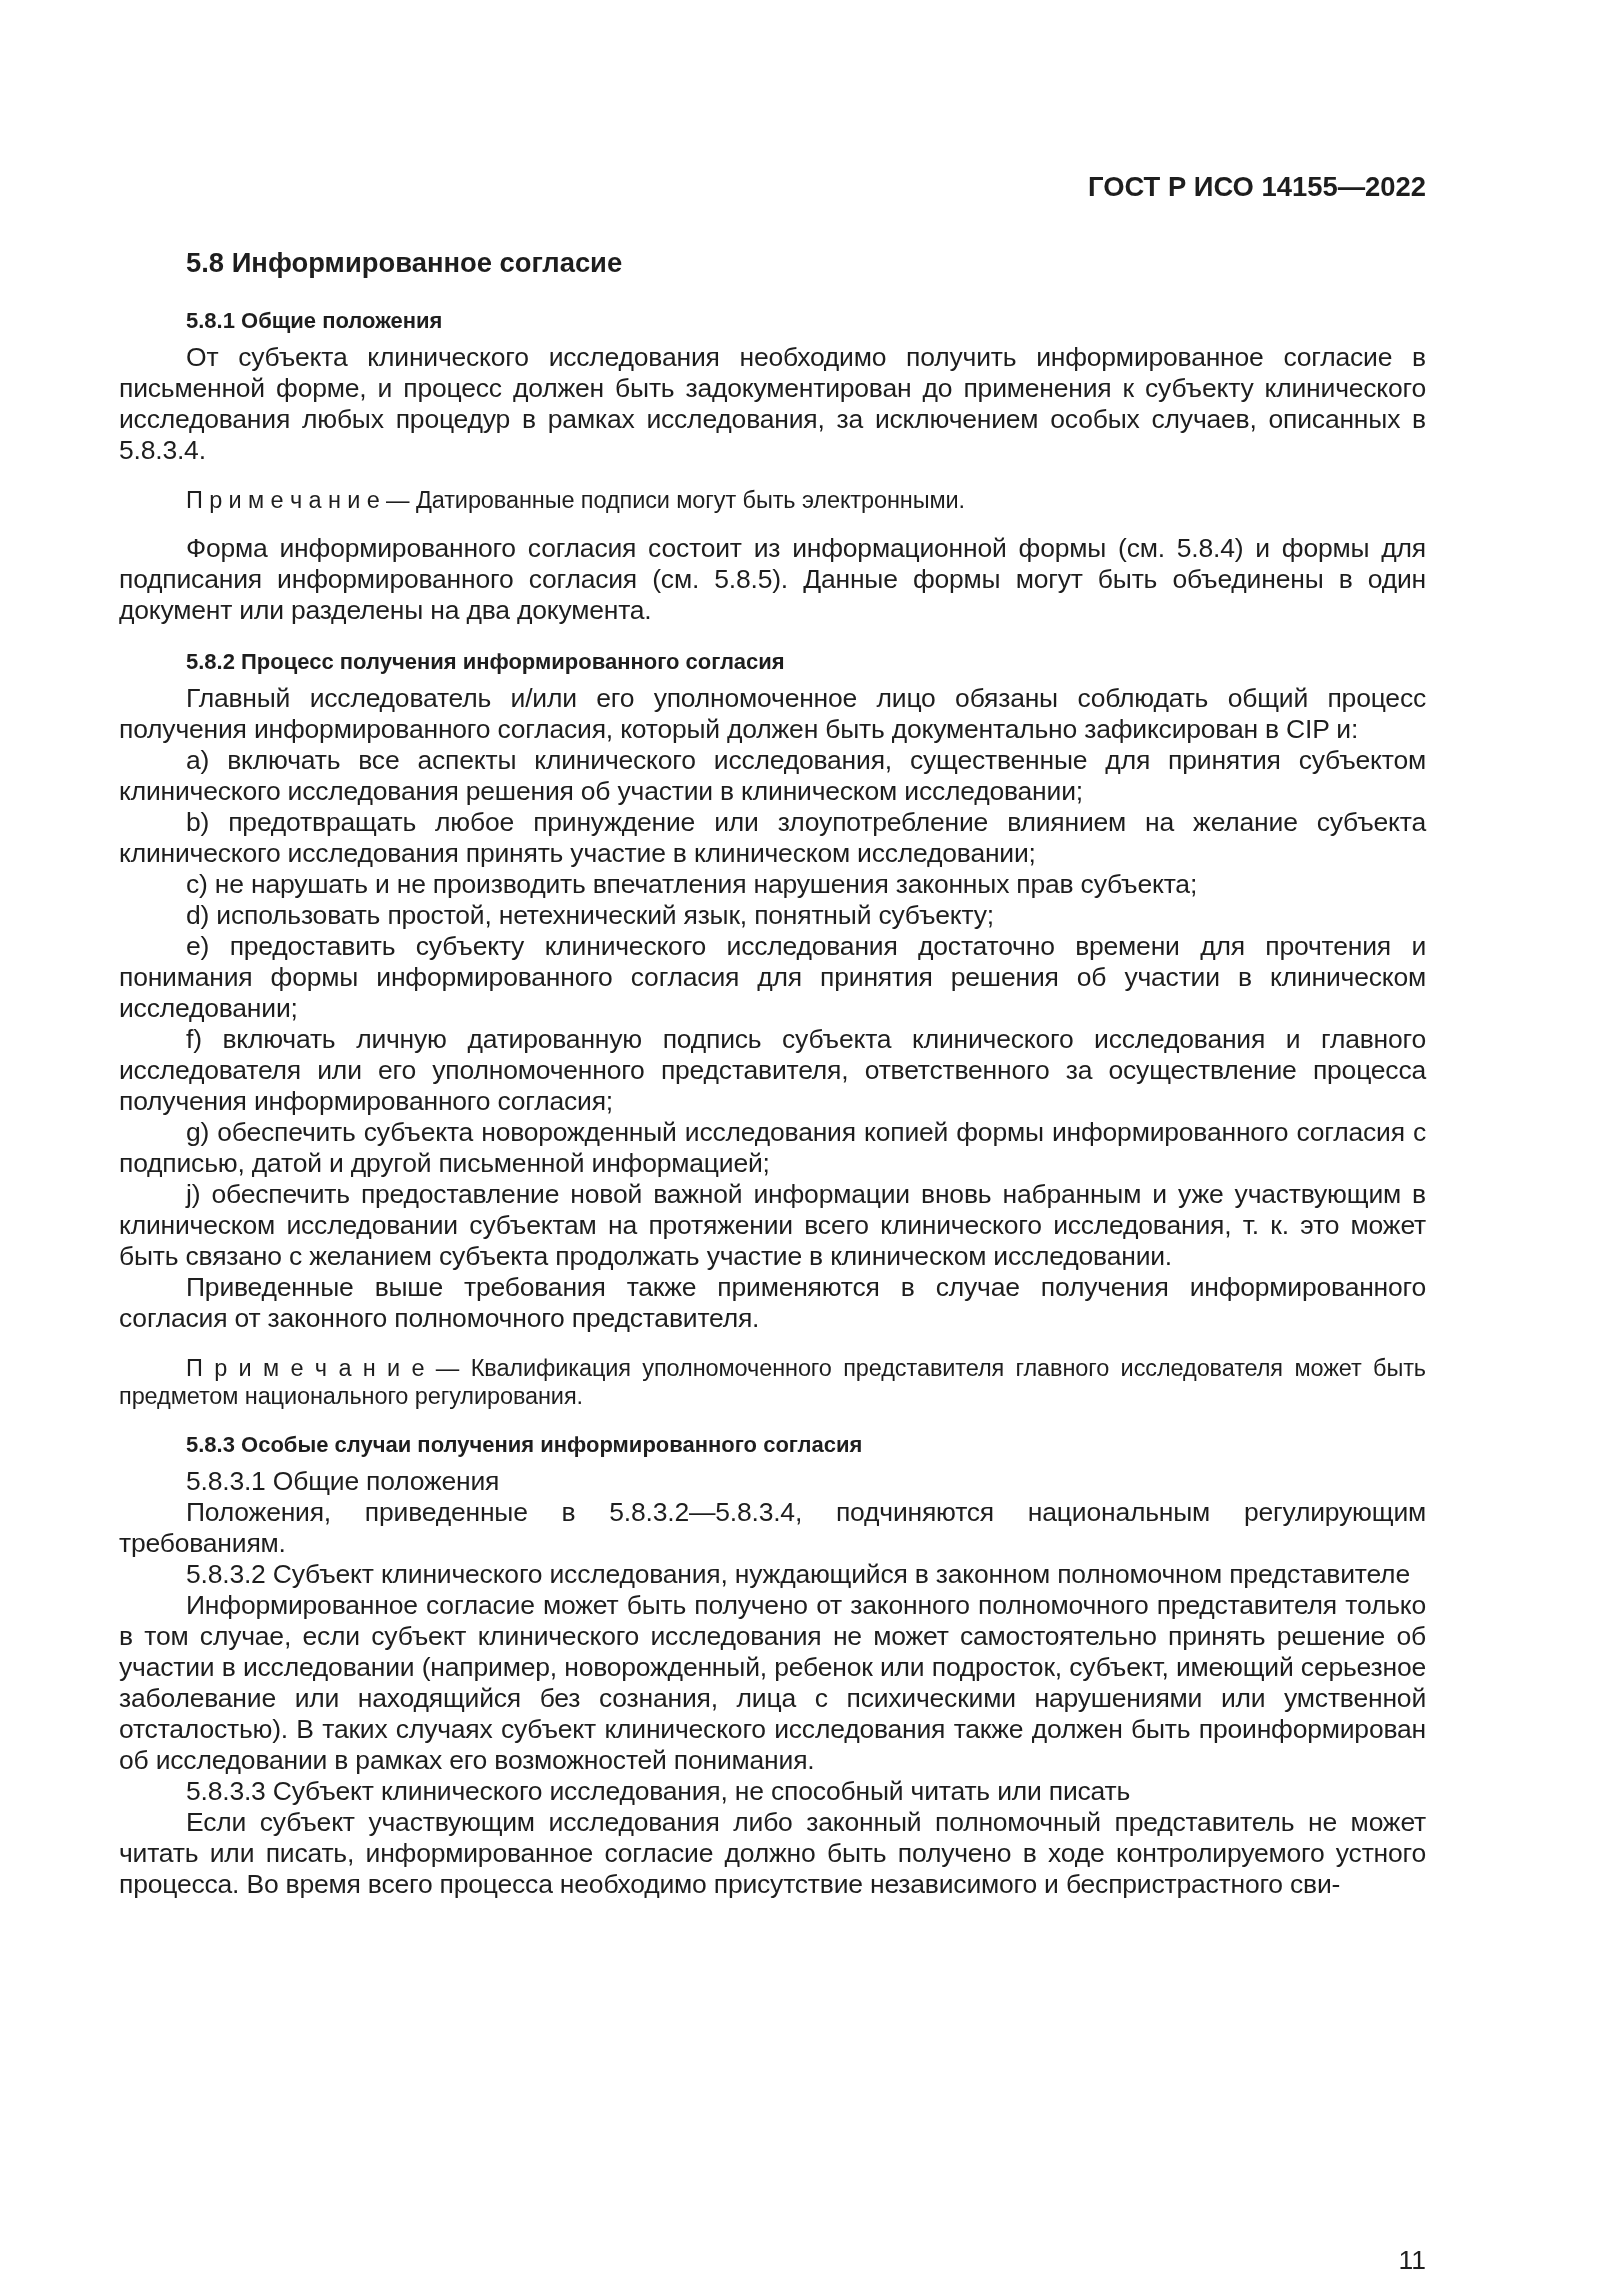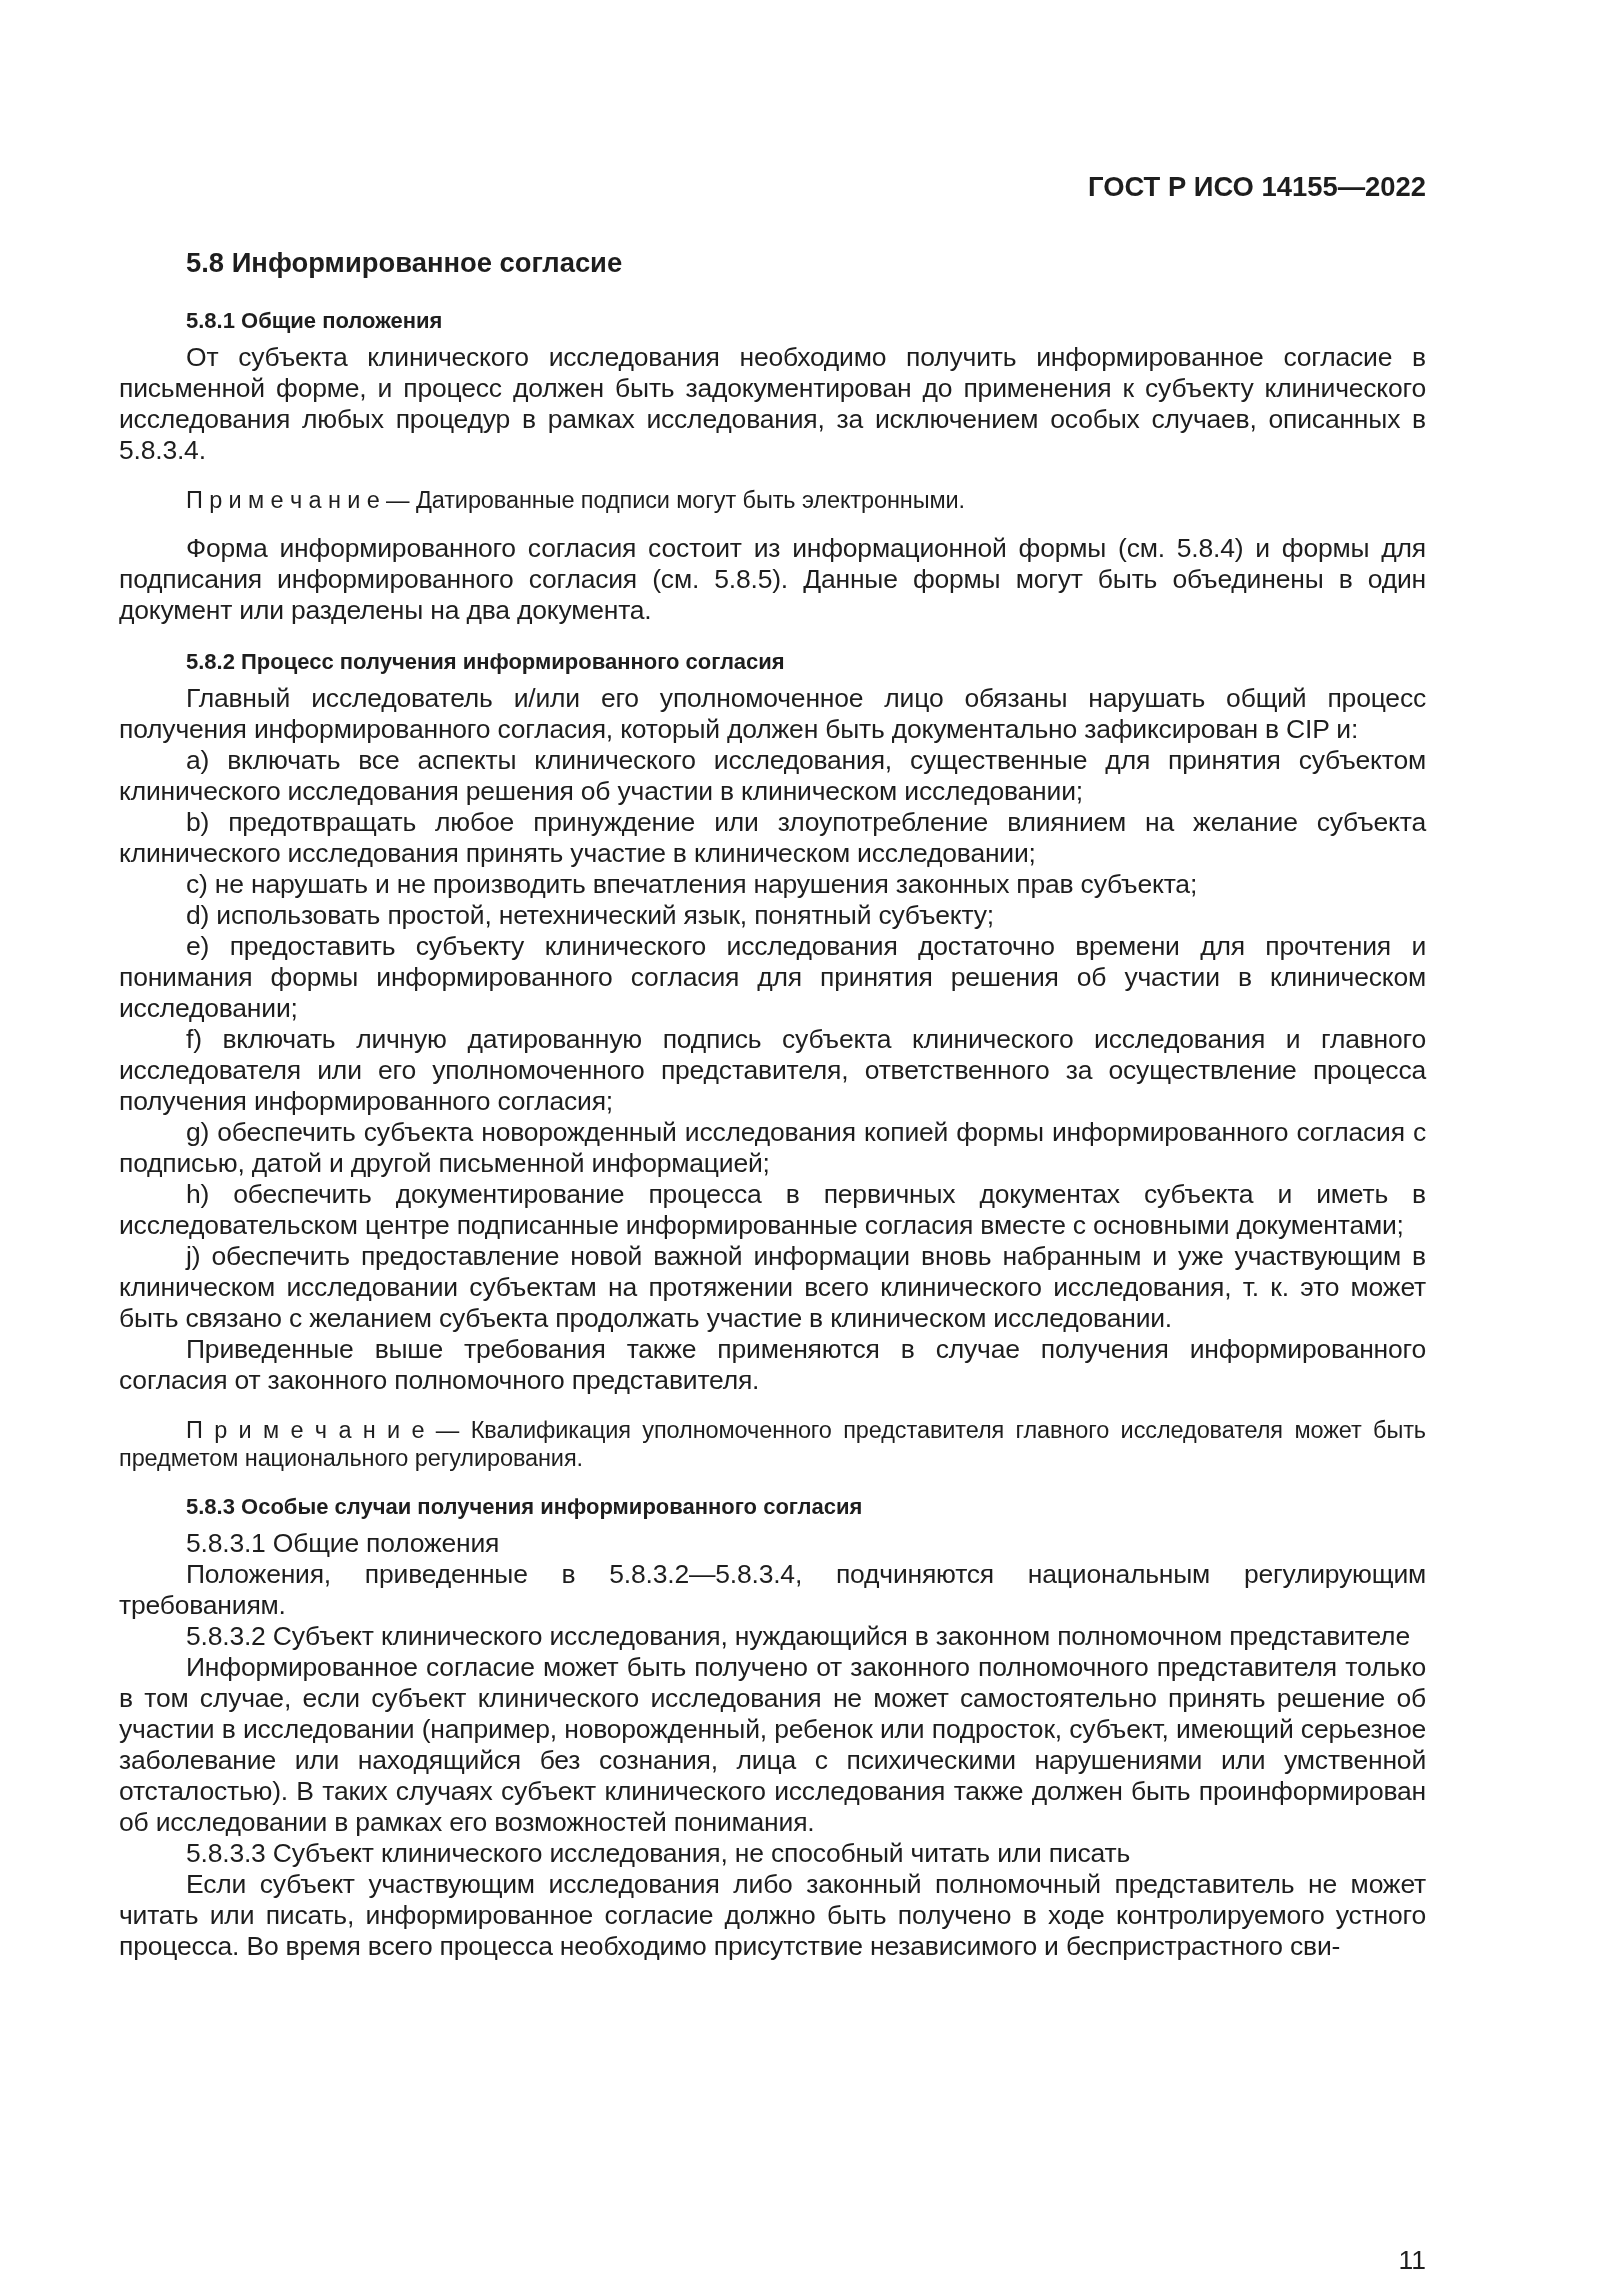--- a/index.html
+++ b/index.html
@@ -79,29 +79,28 @@
   <div class="doc-header">
     <span>ГОСТ Р ИСО 14155—2022</span>
   </div>
 
   <div class="h2">5.8 Информированное согласие</div>
   <div class="h3">5.8.1 Общие положения</div>
   <p class="para">От субъекта клинического исследования необходимо получить информированное согласие в письменной форме, и процесс должен быть задокументирован до применения к субъекту клинического исследования любых процедур в рамках исследования, за исключением особых случаев, описанных в 5.8.3.4.</p>
   <p class="note">П р и м е ч а н и е — Датированные подписи могут быть электронными.</p>
   <p class="para">Форма информированного согласия состоит из информационной формы (см. 5.8.4) и формы для подписания информированного согласия (см. 5.8.5). Данные формы могут быть объединены в один документ или разделены на два документа.</p>
   <div class="h3">5.8.2 Процесс получения информированного согласия</div>
-  <p class="para">Главный исследователь и/или его уполномоченное лицо обязаны нарушать общий процесс получения информированного согласия, который должен быть документально зафиксирован в CIP и:</p>
+  <p class="para">Главный исследователь и/или его уполномоченное лицо обязаны соблюдать общий процесс получения информированного согласия, который должен быть документально зафиксирован в CIP и:</p>
   <p class="para">a) включать все аспекты клинического исследования, существенные для принятия субъектом клинического исследования решения об участии в клиническом исследовании;</p>
   <p class="para">b) предотвращать любое принуждение или злоупотребление влиянием на желание субъекта клинического исследования принять участие в клиническом исследовании;</p>
   <p class="para">c) не нарушать и не производить впечатления нарушения законных прав субъекта;</p>
   <p class="para">d) использовать простой, нетехнический язык, понятный субъекту;</p>
   <p class="para">e) предоставить субъекту клинического исследования достаточно времени для прочтения и понимания формы информированного согласия для принятия решения об участии в клиническом исследовании;</p>
   <p class="para">f) включать личную датированную подпись субъекта клинического исследования и главного исследователя или его уполномоченного представителя, ответственного за осуществление процесса получения информированного согласия;</p>
   <p class="para">g) обеспечить субъекта новорожденный исследования копией формы информированного согласия с подписью, датой и другой письменной информацией;</p>
-  <p class="para">h) обеспечить документирование процесса в первичных документах субъекта и иметь в исследовательском центре подписанные информированные согласия вместе с основными документами;</p>
   <p class="para">j) обеспечить предоставление новой важной информации вновь набранным и уже участвующим в клиническом исследовании субъектам на протяжении всего клинического исследования, т. к. это может быть связано с желанием субъекта продолжать участие в клиническом исследовании.</p>
   <p class="para">Приведенные выше требования также применяются в случае получения информированного согласия от законного полномочного представителя.</p>
   <p class="note">П р и м е ч а н и е — Квалификация уполномоченного представителя главного исследователя может быть предметом национального регулирования.</p>
   <div class="h3">5.8.3 Особые случаи получения информированного согласия</div>
   <p class="para">5.8.3.1 Общие положения</p>
   <p class="para">Положения, приведенные в 5.8.3.2—5.8.3.4, подчиняются национальным регулирующим требованиям.</p>
   <p class="para">5.8.3.2 Субъект клинического исследования, нуждающийся в законном полномочном представителе</p>
   <p class="para">Информированное согласие может быть получено от законного полномочного представителя только в том случае, если субъект клинического исследования не может самостоятельно принять решение об участии в исследовании (например, новорожденный, ребенок или подросток, субъект, имеющий серьезное заболевание или находящийся без сознания, лица с психическими нарушениями или умственной отсталостью). В таких случаях субъект клинического исследования также должен быть проинформирован об исследовании в рамках его возможностей понимания.</p>
   <p class="para">5.8.3.3 Субъект клинического исследования, не способный читать или писать</p>
   <p class="para">Если субъект участвующим исследования либо законный полномочный представитель не может читать или писать, информированное согласие должно быть получено в ходе контролируемого устного процесса. Во время всего процесса необходимо присутствие независимого и беспристрастного сви-</p>

